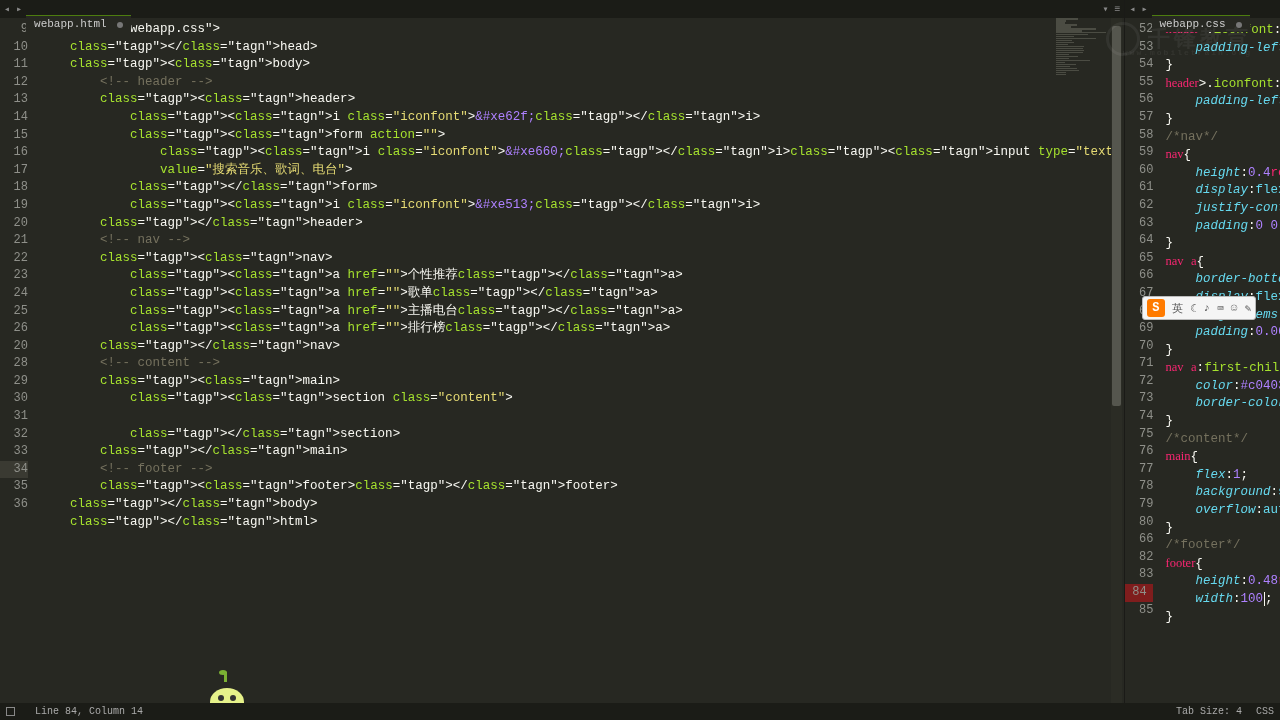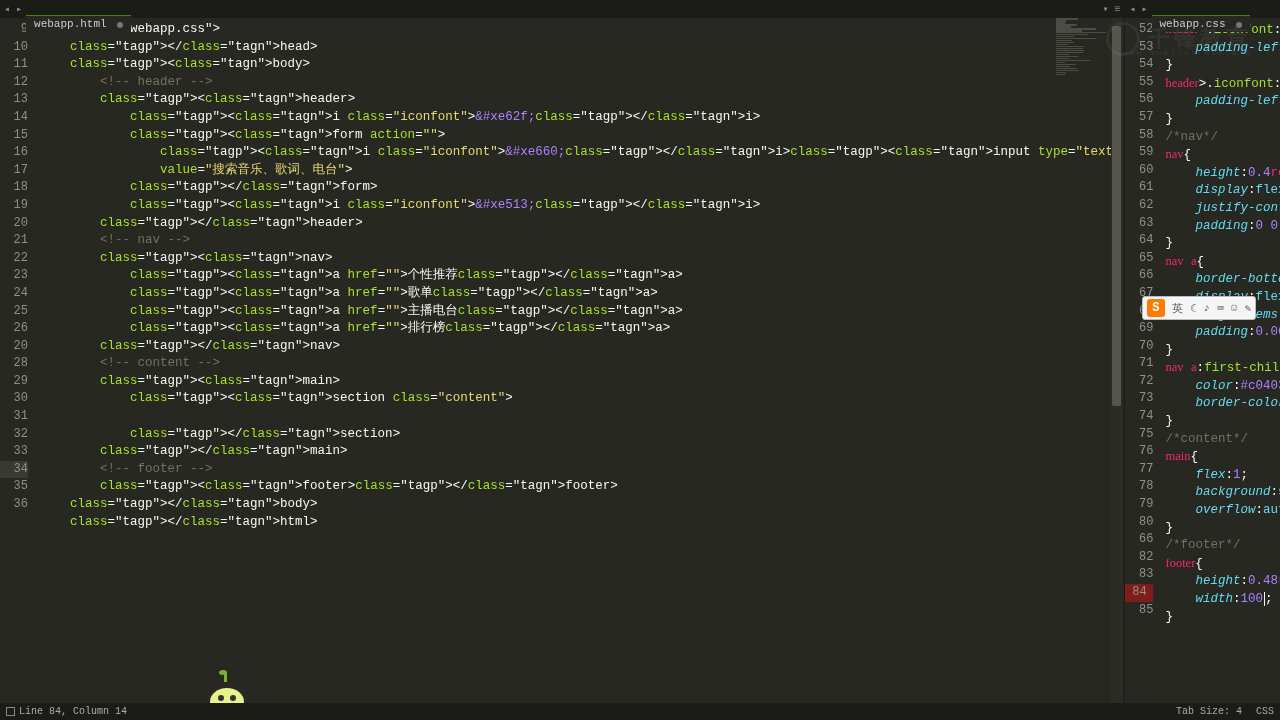--- a/index.html
+++ b/index.html
@@ -68,21 +68,21 @@
 }
 .scroll-thumb { position:absolute; left:1px; width:9px; background:#55564e; border-radius:2px;}
 .minimap {
   position:absolute; right:14px; top:18px; width:54px; height:220px;
   opacity:0.55;
 }
 .minimap .mm-line { height:1.6px; margin-bottom:0.4px; }
 .statusbar {
   position:absolute; left:0; right:0; bottom:0; height:17px;
   background:#1b1c17; color:#aaa; font-size:10px;
-  display:flex; align-items:center; padding:0 6px; gap:4px;
+  display:flex; align-items:center; padding:0 6px; gap:20px;
 }
 .statusbar .sb-right { margin-left:auto; display:flex; gap:14px;}
 .statusbar .sb-icon { width:9px; height:9px; border:1px solid #888;}
 .cursor {
   display:inline-block; width:1px; height:14px; background:#f8f8f0;
   vertical-align:middle; margin-left:1px;
 }
 .ime {
   position:absolute; right:24px; top:296px;
   background:#f5f5f5; border:1px solid #bbb; border-radius:3px;

